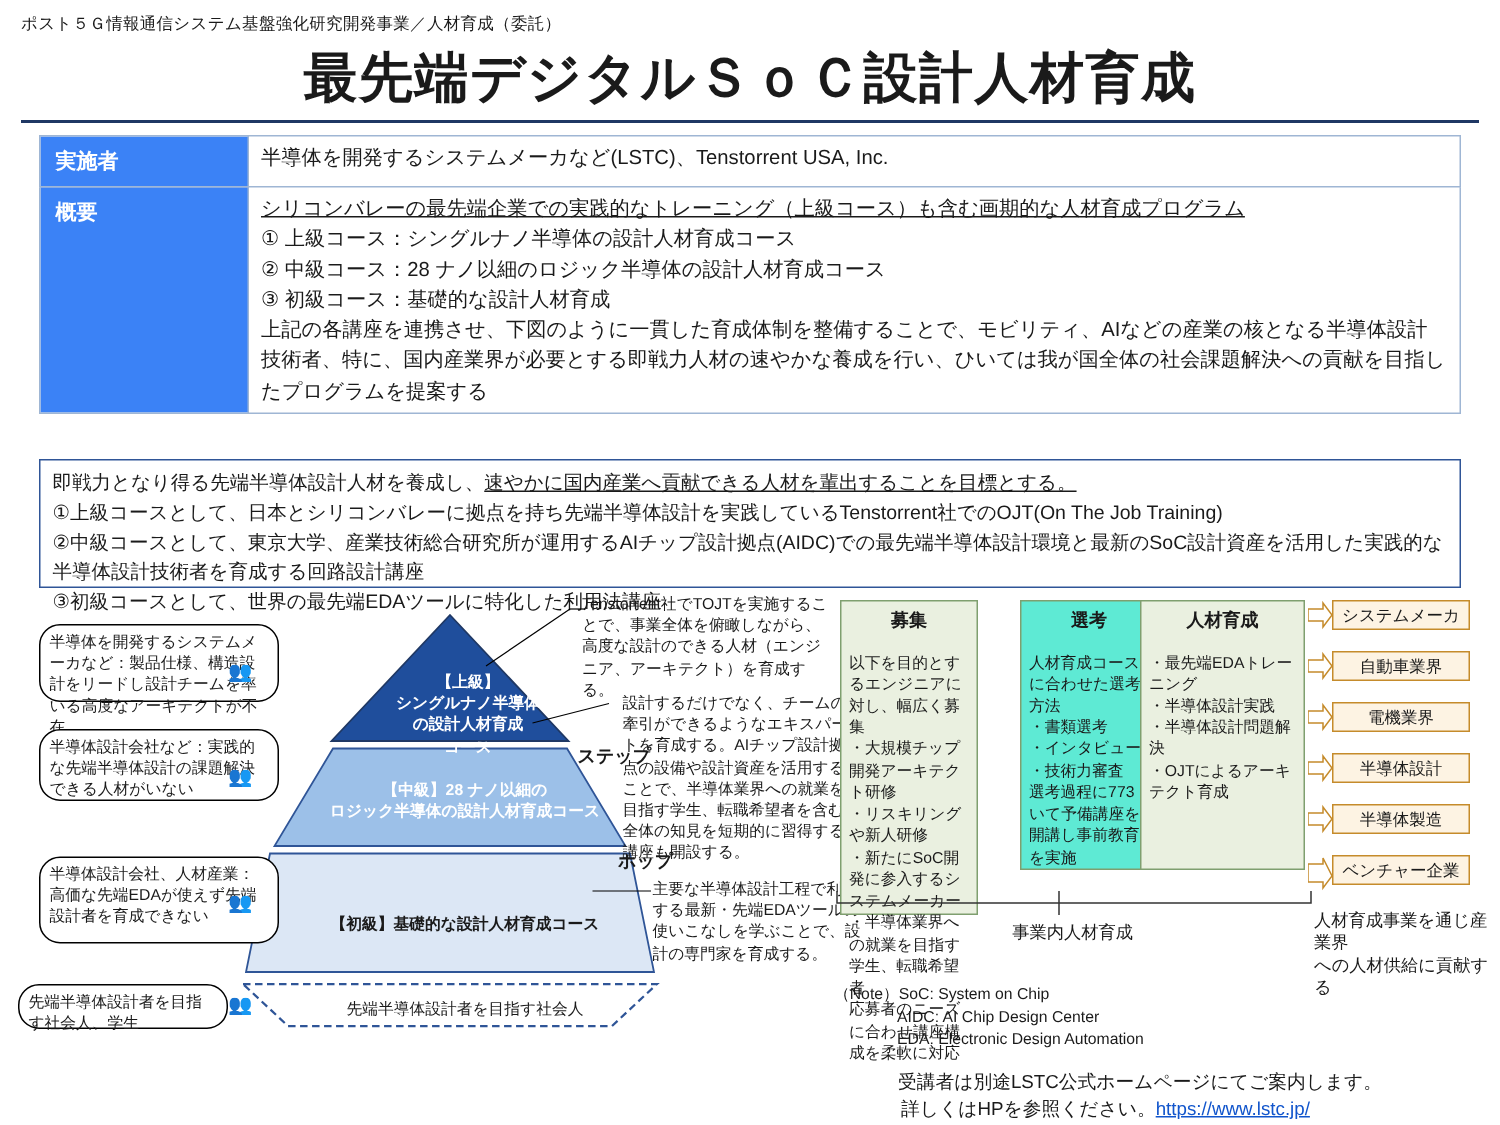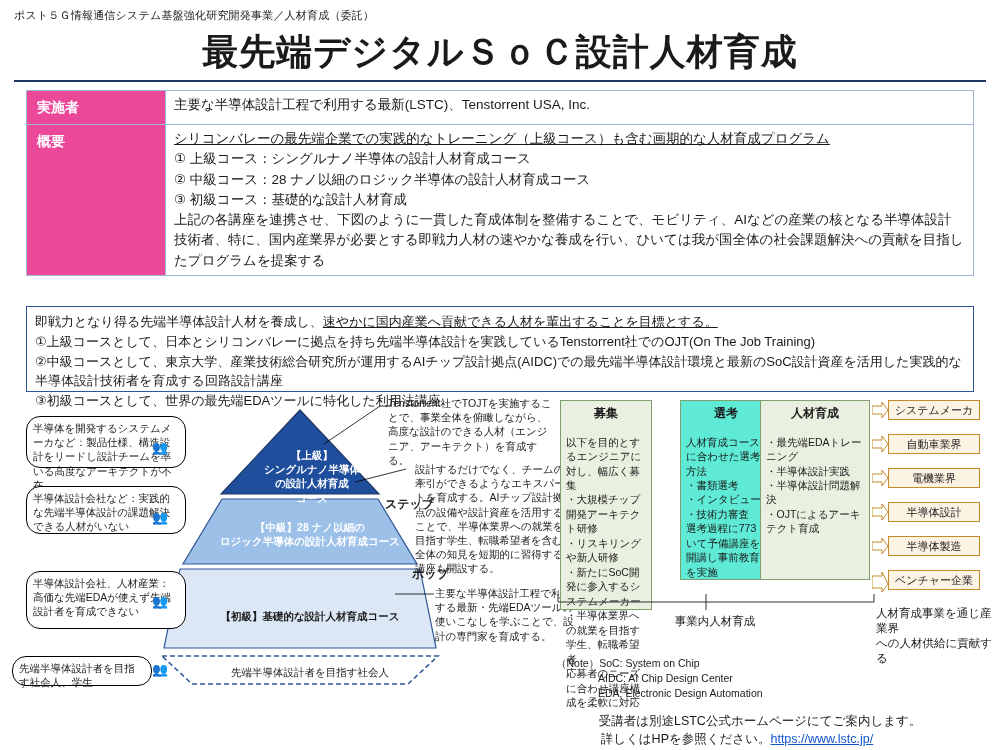--- a/index.html
+++ b/index.html
@@ -34,21 +34,21 @@
   }
   .info-table td{
     border:1px solid #9fb6d4;
     vertical-align:top;
     padding:4px 8px;
     font-size:13.5px;
     line-height:1.5;
   }
   .info-table td.label{
     width:118px;
-    background:#ec4899;
+    background:#3b82f6;
     color:#ffffff;
     font-weight:bold;
     font-size:14px;
     padding:6px 10px;
   }
   .info-table td.value{
     background:#ffffff;
   }
   .u{text-decoration:underline;}
 
@@ -130,21 +130,21 @@
 <div class="page">
 
   <div class="breadcrumb">ポスト５Ｇ情報通信システム基盤強化研究開発事業／人材育成（委託）</div>
   <div class="main-title">最先端デジタルＳｏＣ設計人材育成</div>
   <div class="title-rule"></div>
 
   <table class="info-table">
     <tbody>
         <tr>
       <td class="label">実施者</td>
-      <td class="value">主要な半導体設計工程で利用する最新(LSTC)、Tenstorrent USA, Inc.</td>
+      <td class="value">半導体を開発するシステムメーカなど(LSTC)、Tenstorrent USA, Inc.</td>
     </tr>
     <tr>
       <td class="label">概要</td>
       <td class="value">
         <div class="u">シリコンバレーの最先端企業での実践的なトレーニング（上級コース）も含む画期的な人材育成プログラム</div>
         <div>① 上級コース：シングルナノ半導体の設計人材育成コース</div>
         <div>② 中級コース：28 ナノ以細のロジック半導体の設計人材育成コース</div>
         <div>③ 初級コース：基礎的な設計人材育成</div>
         <div>上記の各講座を連携させ、下図のように一貫した育成体制を整備することで、モビリティ、AIなどの産業の核となる半導体設計技術者、特に、国内産業界が必要とする即戦力人材の速やかな養成を行い、ひいては我が国全体の社会課題解決への貢献を目指したプログラムを提案する</div>
       </td>

